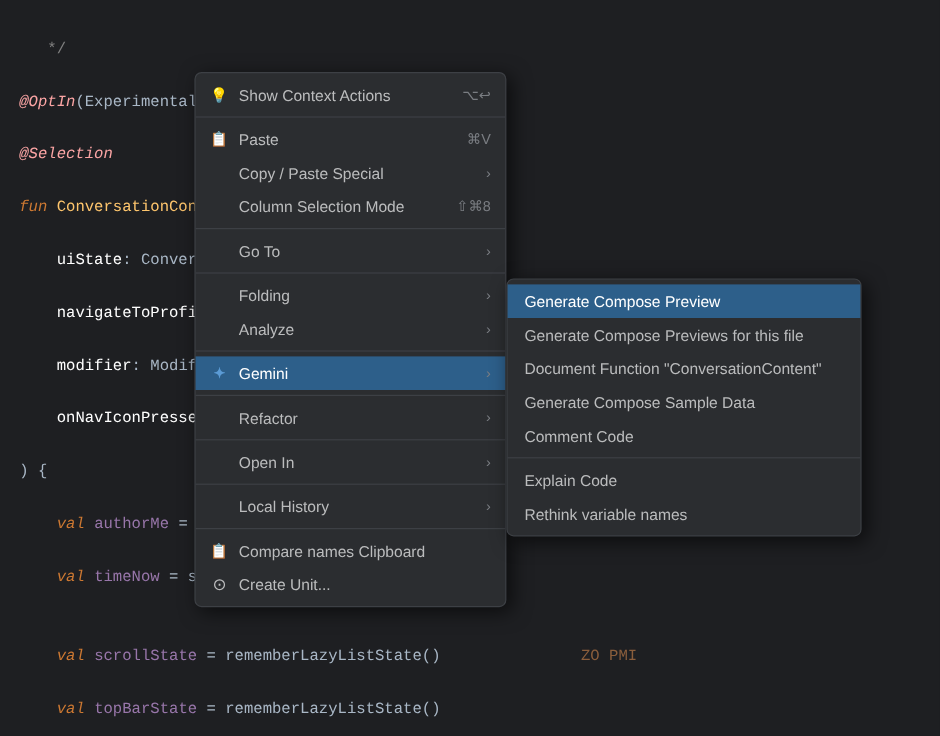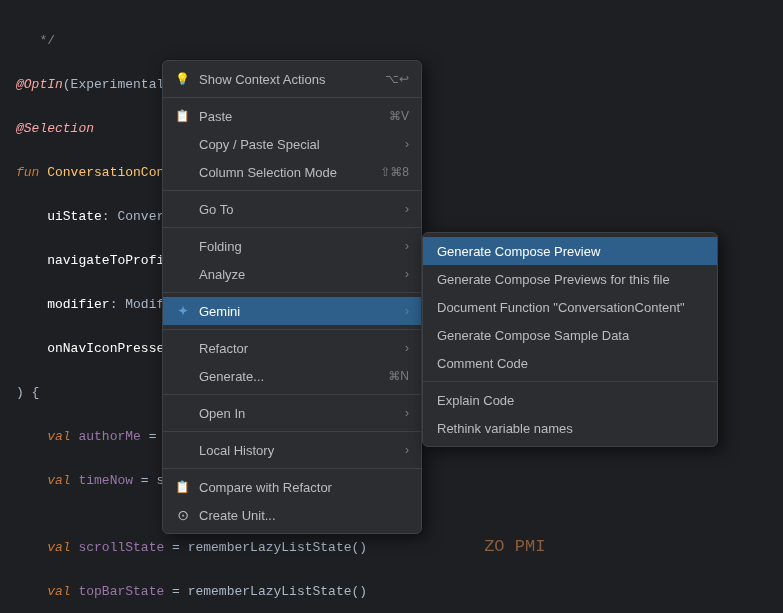--- a/index.html
+++ b/index.html
@@ -148,21 +148,21 @@
 <span class="code-line"><span class="ann">@Selection</span></span>
 <span class="code-line"><span class="kw">fun </span><span class="fn">ConversationContent</span><span class="cls">(</span></span>
 <span class="code-line">    <span class="param">uiState</span><span class="cls">: ConversationUiState,</span></span>
 <span class="code-line">    <span class="param">navigateToProfile</span><span class="cls">: (String) -&gt; Unit,</span></span>
 <span class="code-line">    <span class="param">modifier</span><span class="cls">: Modifier = Modifier,</span></span>
 <span class="code-line">    <span class="param">onNavIconPressed</span><span class="cls">: () -&gt; Unit = {}</span></span>
 <span class="code-line"><span class="cls">) {</span></span>
 <span class="code-line">    <span class="kw">val </span><span class="var">authorMe</span><span class="cls"> = stringResource(R.string.author_me)</span></span>
 <span class="code-line">    <span class="kw">val </span><span class="var">timeNow</span><span class="cls"> = stringResource(id = R.string.now)</span></span>
 <span class="code-line"></span>
-<span class="code-line">    <span class="kw">val </span><span class="var">scrollState</span><span class="cls"> = rememberLazyListState()&nbsp;&nbsp;&nbsp;&nbsp;&nbsp;&nbsp;&nbsp;&nbsp;&nbsp;&nbsp;&nbsp;&nbsp;&nbsp;&nbsp;&nbsp;<span style="color:#8b5e3c;font-size:17px;">ZO PMI</span></span></span>
+<span class="code-line">    <span class="kw">val </span><span class="var">scrollState</span><span class="cls"> = rememberLazyListState()&nbsp;&nbsp;&nbsp;&nbsp;&nbsp;&nbsp;&nbsp;&nbsp;&nbsp;&nbsp;&nbsp;&nbsp;&nbsp;&nbsp;&nbsp;<span style="color:#8b5e3c;font-size:13px;">ZO PMI</span></span></span>
 <span class="code-line">    <span class="kw">val </span><span class="var">topBarState</span><span class="cls"> = rememberLazyListState()</span></span>
 
 
 <span class="code-line"></span>
 
 
 
 
 
 
@@ -245,27 +245,20 @@
   <div class="menu-separator"></div>
 
   <div class="menu-item">
     <div class="left">
       <span class="menu-icon"></span>
       <span>Refactor</span>
     </div>
     <span class="arrow">›</span>
   </div>
 
-  <div class="menu-item">
-    <div class="left">
-      <span class="menu-icon"></span>
-      <span>Generate...</span>
-    </div>
-    <span class="shortcut">⌘N</span>
-  </div>
 
   <div class="menu-separator"></div>
 
   <div class="menu-item">
     <div class="left">
       <span class="menu-icon"></span>
       <span>Open In</span>
     </div>
     <span class="arrow">›</span>
   </div>
@@ -278,21 +271,21 @@
       <span>Local History</span>
     </div>
     <span class="arrow">›</span>
   </div>
 
   <div class="menu-separator"></div>
 
   <div class="menu-item">
     <div class="left">
       <span class="menu-icon">📋</span>
-      <span>Compare with Refactor</span>
+      <span>Compare names Clipboard</span>
     </div>
   </div>
 
   <div class="menu-item">
     <div class="left">
       <span class="menu-icon" style="font-size:14px;">⊙</span>
       <span>Create Unit...</span>
     </div>
   </div>
 

